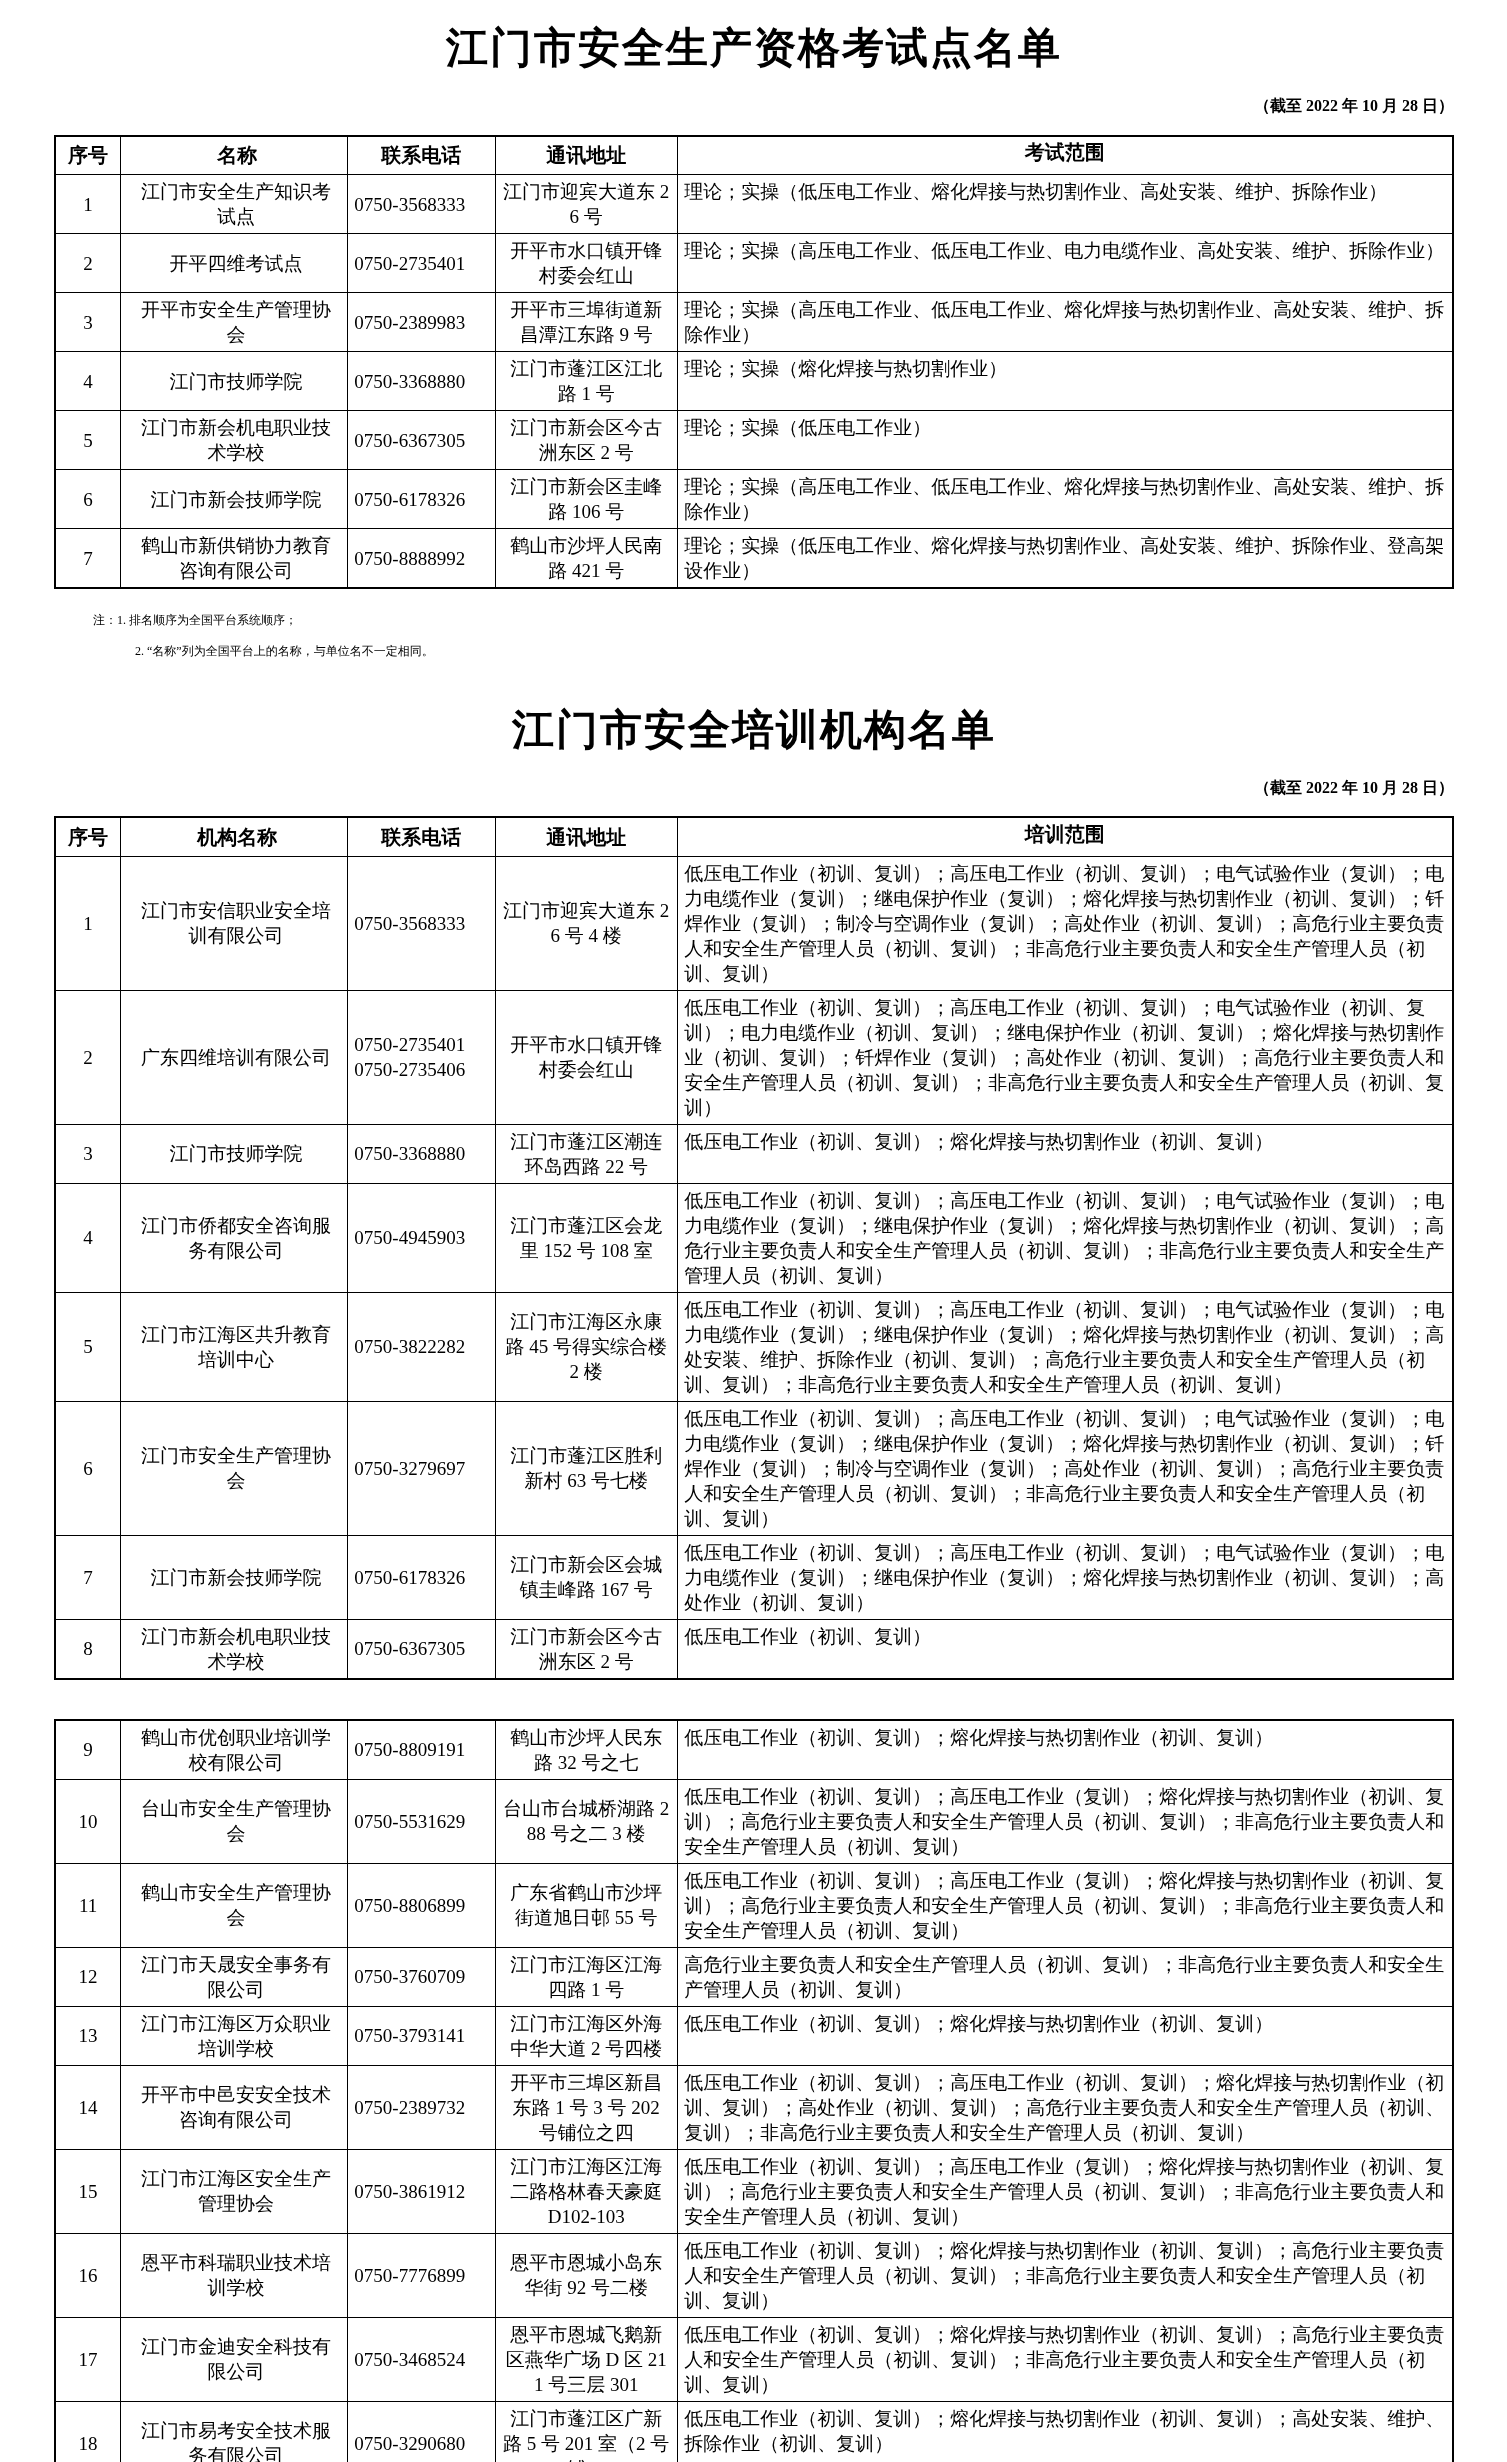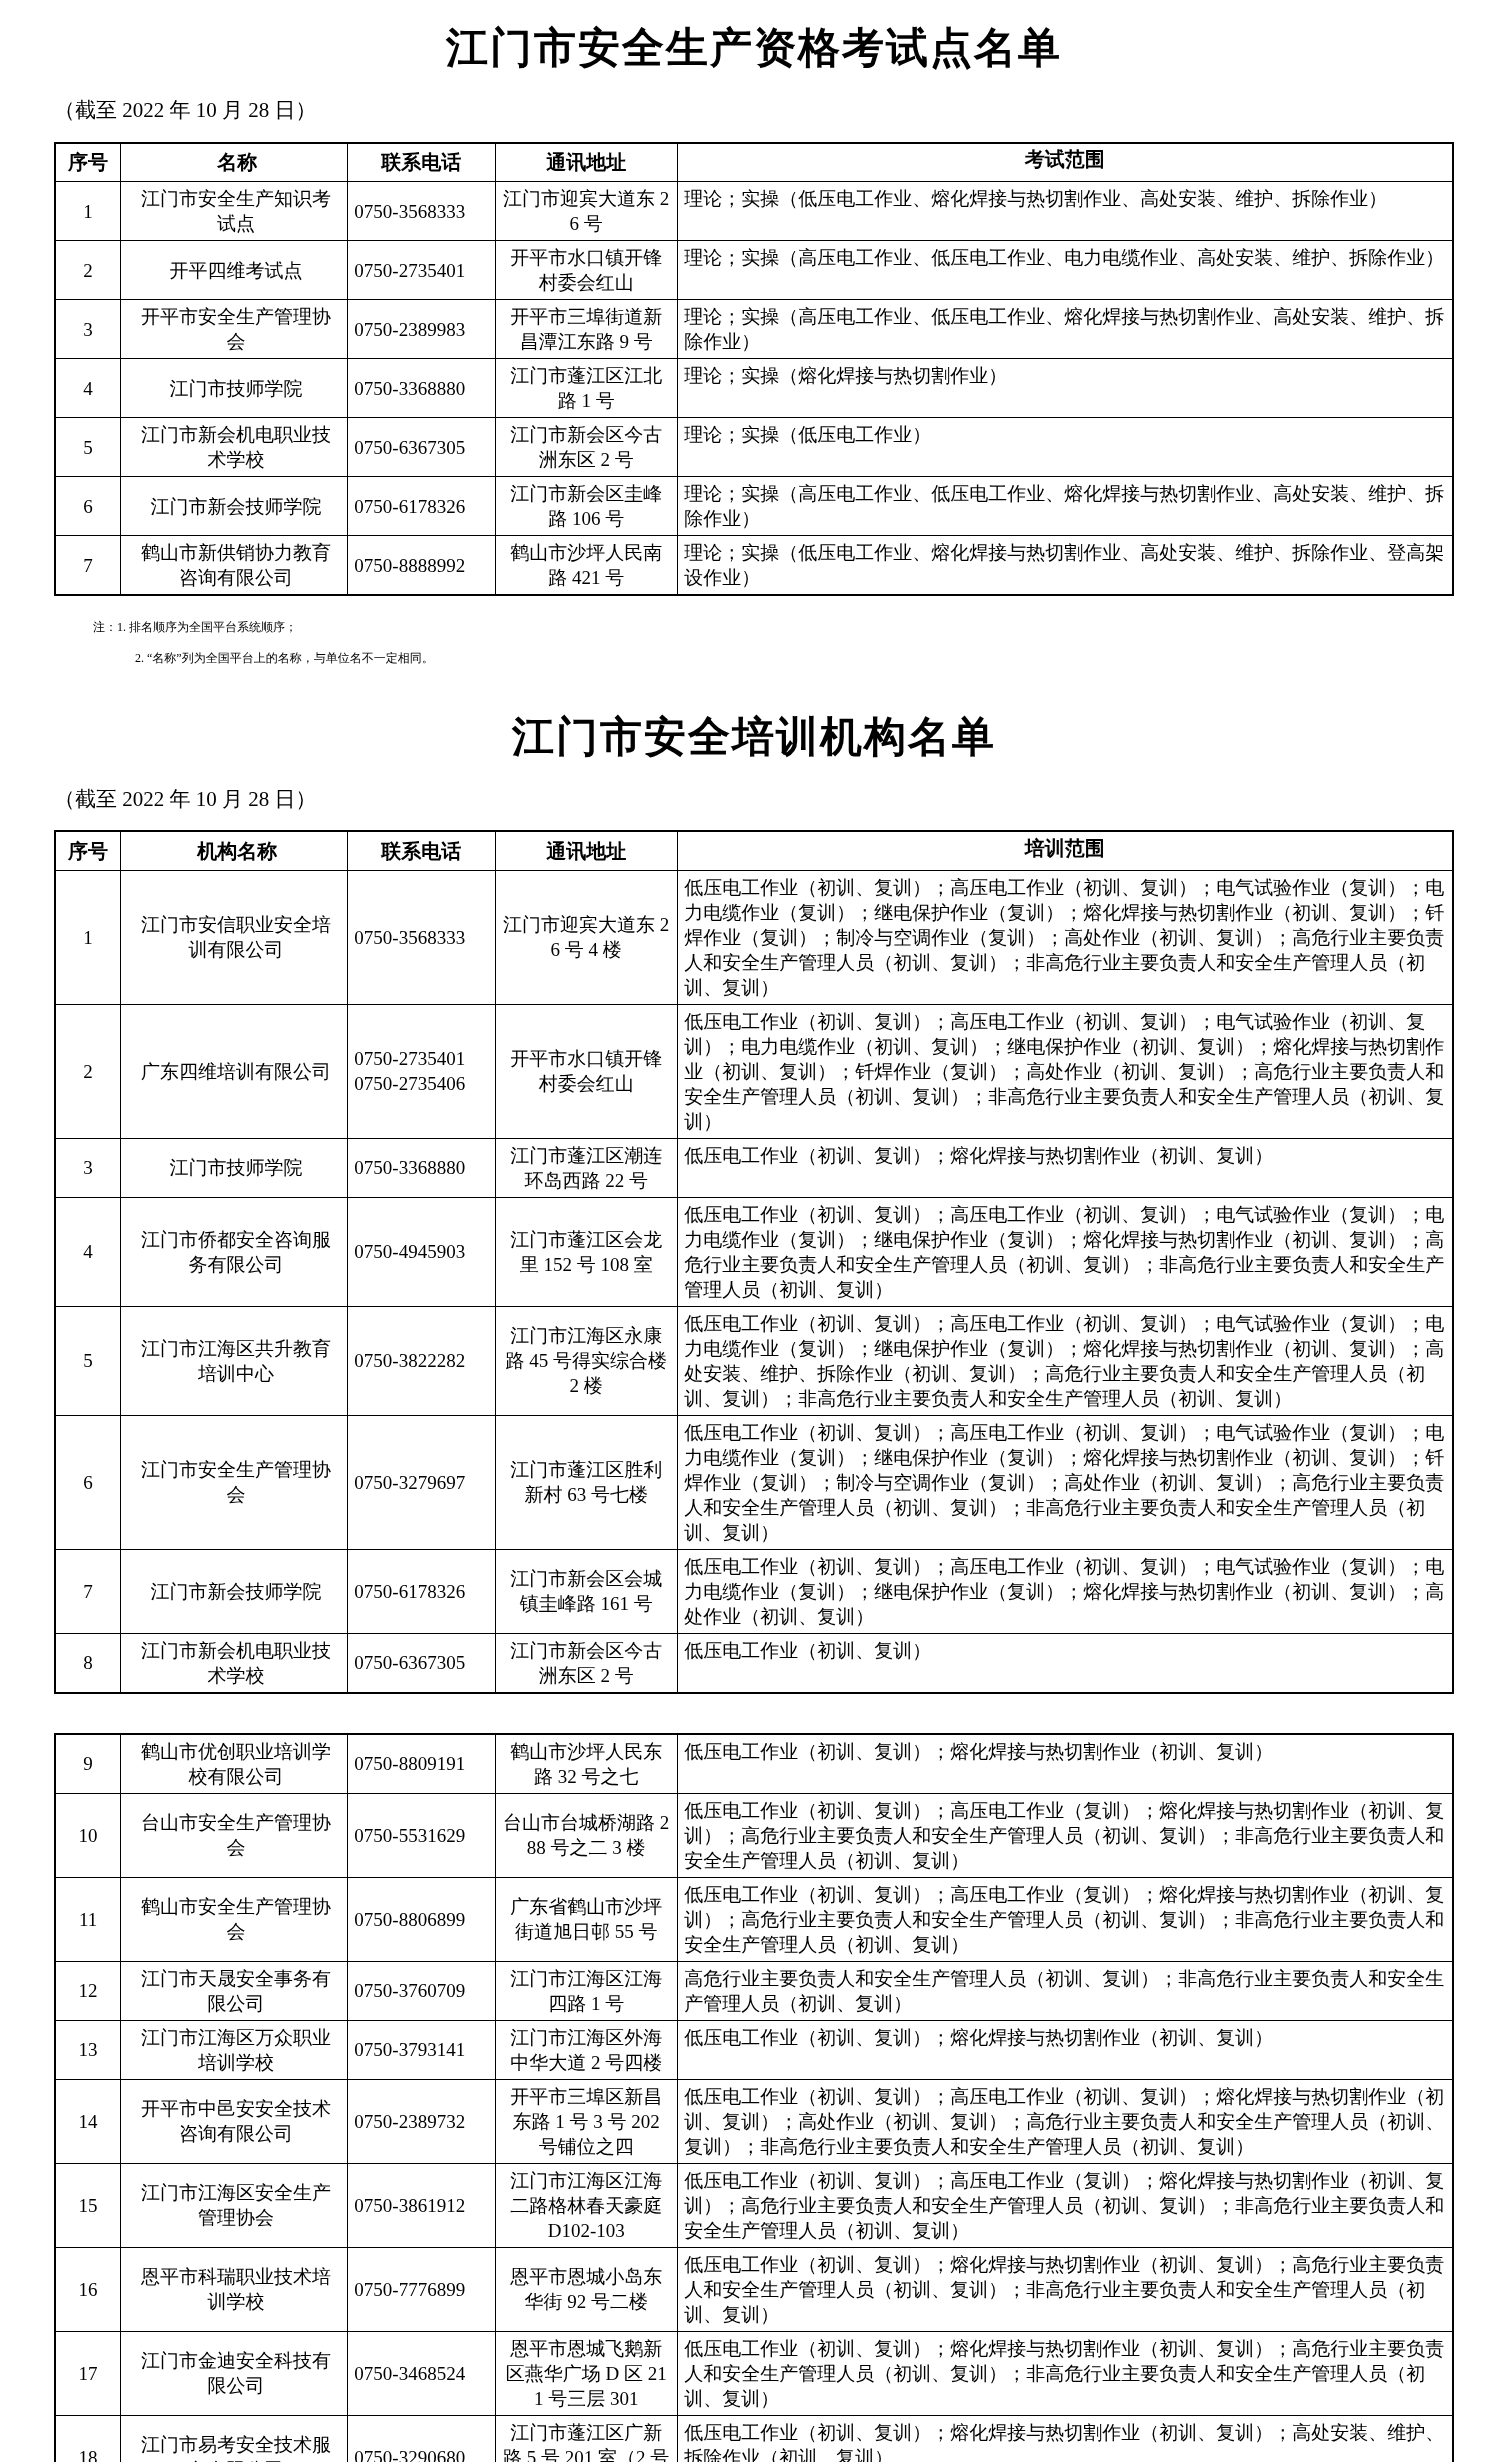--- a/index.html
+++ b/index.html
@@ -18,24 +18,24 @@
     box-sizing: border-box;
   }
   .doc-title {
     font-size: 42px;
     font-weight: bold;
     text-align: center;
     margin: 10.7px 0 0 0;
     letter-spacing: 2px;
   }
   .doc-subtitle {
-    font-size: 21px;
-    text-align: left;
+    font-size: 16px;
+    text-align: right;
     margin: 20px 0 17.5px 0;
-    font-weight: normal;
+    font-weight: bold;
   }
   table.doc-table {
     width: 100%;
     border-collapse: collapse;
     table-layout: fixed;
     border: 2px solid #000;
   }
   table.doc-table th,
   table.doc-table td {
     border: 1.3px solid #000;
@@ -218,21 +218,21 @@
           <td class="c-name">江门市安全生产管理协会</td>
           <td class="c-phone">0750-3279697</td>
           <td class="c-addr">江门市蓬江区胜利新村 63 号七楼</td>
           <td class="c-range">低压电工作业（初训、复训）；高压电工作业（初训、复训）；电气试验作业（复训）；电力电缆作业（复训）；继电保护作业（复训）；熔化焊接与热切割作业（初训、复训）；钎焊作业（复训）；制冷与空调作业（复训）；高处作业（初训、复训）；高危行业主要负责人和安全生产管理人员（初训、复训）；非高危行业主要负责人和安全生产管理人员（初训、复训）</td>
         </tr>
 
         <tr>
           <td class="c-no">7</td>
           <td class="c-name">江门市新会技师学院</td>
           <td class="c-phone">0750-6178326</td>
-          <td class="c-addr">江门市新会区会城镇圭峰路 161 号</td>
+          <td class="c-addr">江门市新会区会城镇圭峰路 167 号</td>
           <td class="c-range">低压电工作业（初训、复训）；高压电工作业（初训、复训）；电气试验作业（复训）；电力电缆作业（复训）；继电保护作业（复训）；熔化焊接与热切割作业（初训、复训）；高处作业（初训、复训）</td>
         </tr>
 
         <tr>
           <td class="c-no">8</td>
           <td class="c-name">江门市新会机电职业技术学校</td>
           <td class="c-phone">0750-6367305</td>
           <td class="c-addr">江门市新会区今古洲东区 2 号</td>
           <td class="c-range">低压电工作业（初训、复训）</td>
         </tr>

